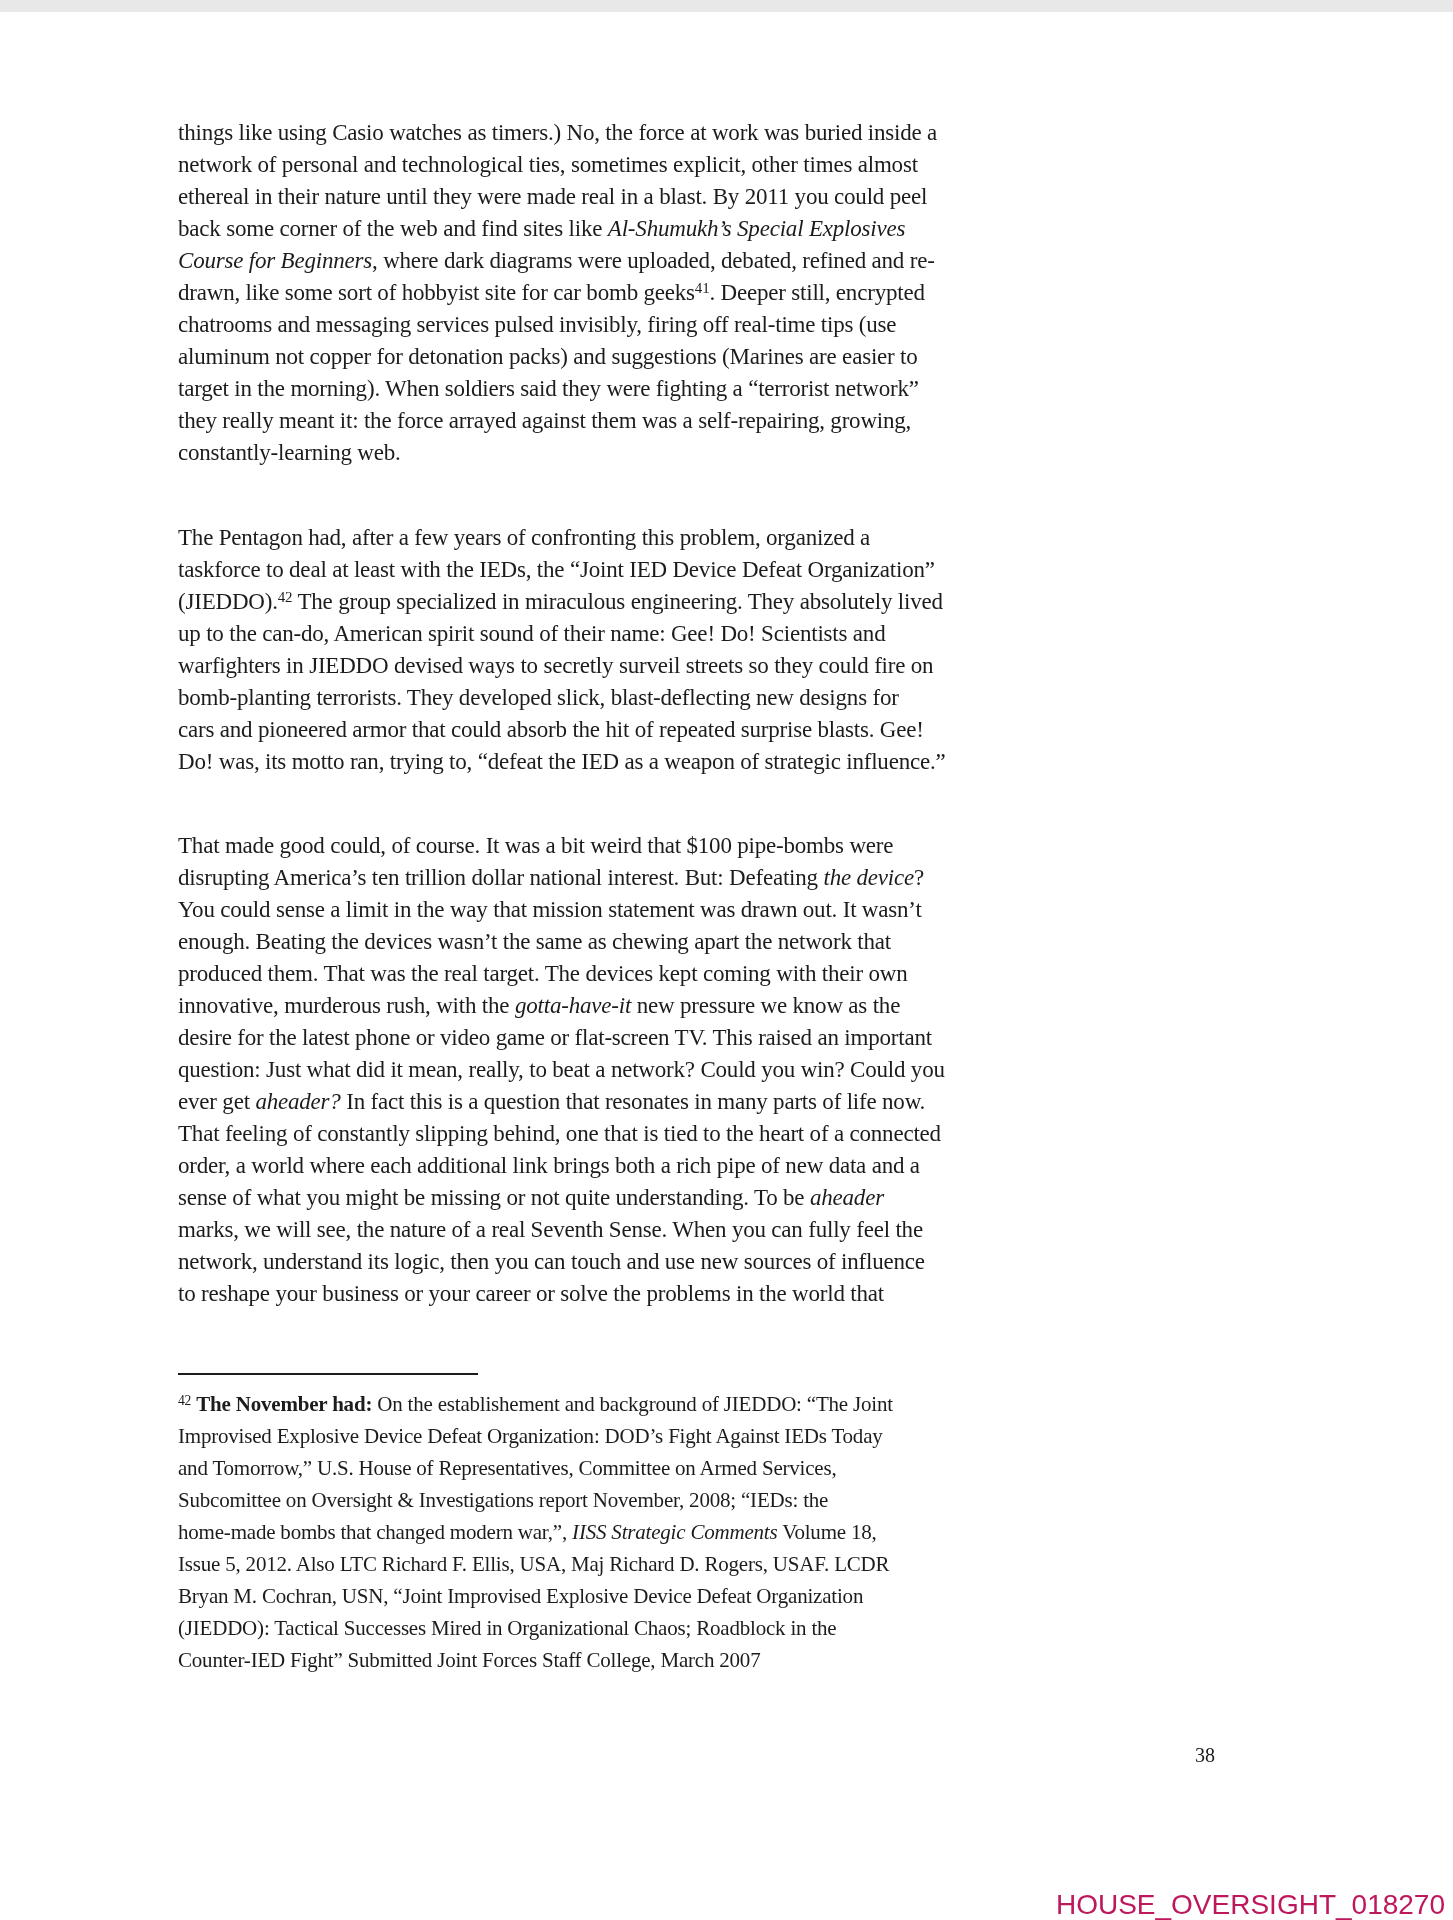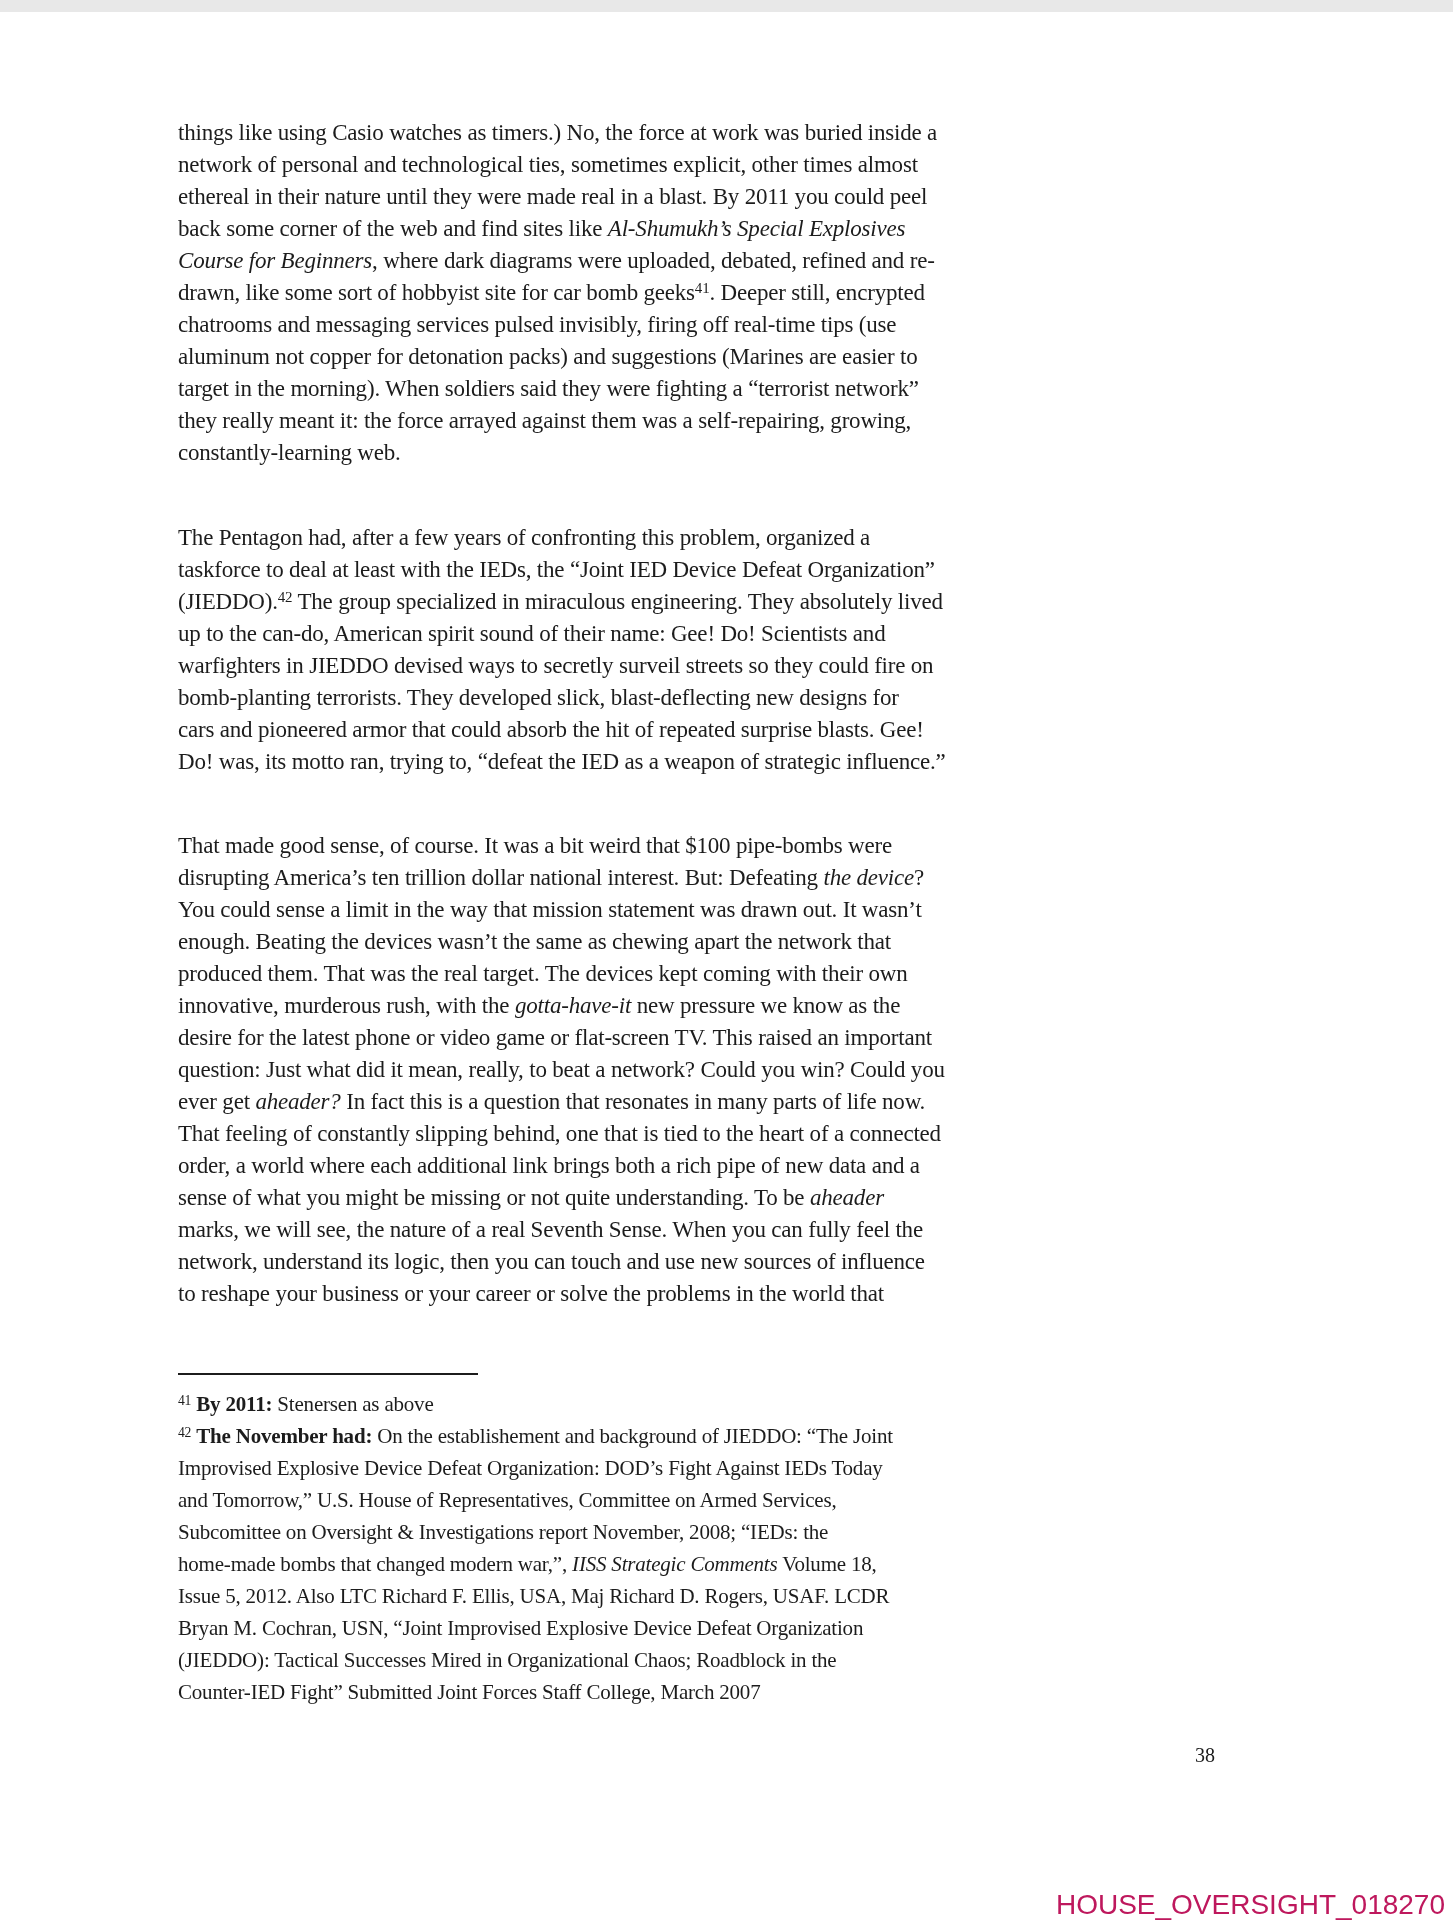--- a/index.html
+++ b/index.html
@@ -92,40 +92,39 @@
 
   <div class="para" style="top:510px"><span class="r-n">The Pentagon had, after a few years of confronting this problem, organized a
 taskforce to deal at least with the IEDs, the “Joint IED Device Defeat Organization”
 (JIEDDO).</span><span class="r-sup">42</span><span class="r-n"> The group specialized in miraculous engineering. They absolutely lived
 up to the can-do, American spirit sound of their name: Gee! Do! Scientists and
 warfighters in JIEDDO devised ways to secretly surveil streets so they could fire on
 bomb-planting terrorists. They developed slick, blast-deflecting new designs for
 cars and pioneered armor that could absorb the hit of repeated surprise blasts. Gee!
 Do! was, its motto ran, trying to, “defeat the IED as a weapon of strategic influence.”</span></div>
 
-  <div class="para" style="top:818px"><span class="r-n">That made good sense, of course. It was a bit weird that $100 pipe-bombs were
+  <div class="para" style="top:818px"><span class="r-n">That made good could, of course. It was a bit weird that $100 pipe-bombs were
 disrupting America’s ten trillion dollar national interest. But: Defeating </span><span class="r-i">the device</span><span class="r-n">?
 You could sense a limit in the way that mission statement was drawn out. It wasn’t
 enough. Beating the devices wasn’t the same as chewing apart the network that
 produced them. That was the real target. The devices kept coming with their own
 innovative, murderous rush, with the </span><span class="r-i">gotta-have-it</span><span class="r-n"> new pressure we know as the
 desire for the latest phone or video game or flat-screen TV. This raised an important
 question: Just what did it mean, really, to beat a network? Could you win? Could you
 ever get </span><span class="r-i">aheader?</span><span class="r-n"> In fact this is a question that resonates in many parts of life now.
 That feeling of constantly slipping behind, one that is tied to the heart of a connected
 order, a world where each additional link brings both a rich pipe of new data and a
 sense of what you might be missing or not quite understanding. To be </span><span class="r-i">aheader</span><span class="r-n">
 marks, we will see, the nature of a real Seventh Sense. When you can fully feel the
 network, understand its logic, then you can touch and use new sources of influence
 to reshape your business or your career or solve the problems in the world that</span></div>
 
   <div class="fn-separator"></div>
 
   <div class="footnotes">
-    <div class="fn"><span class="r-sup">41</span><span class="r-n"> </span><span class="r-b">By 2011:</span><span class="r-n"> Stenersen as above</span></div>
     <div class="fn"><span class="r-sup">42</span><span class="r-n"> </span><span class="r-b">The November had:</span><span class="r-n"> On the establishement and background of JIEDDO: “The Joint
 Improvised Explosive Device Defeat Organization: DOD’s Fight Against IEDs Today
 and Tomorrow,” U.S. House of Representatives, Committee on Armed Services,
 Subcomittee on Oversight &amp; Investigations report November, 2008; “IEDs: the
 home-made bombs that changed modern war,”, </span><span class="r-i">IISS Strategic Comments</span><span class="r-n"> Volume 18,
 Issue 5, 2012. Also LTC Richard F. Ellis, USA, Maj Richard D. Rogers, USAF. LCDR
 Bryan M. Cochran, USN, “Joint Improvised Explosive Device Defeat Organization
 (JIEDDO): Tactical Successes Mired in Organizational Chaos; Roadblock in the
 Counter-IED Fight” Submitted Joint Forces Staff College, March 2007</span></div>
   </div>

